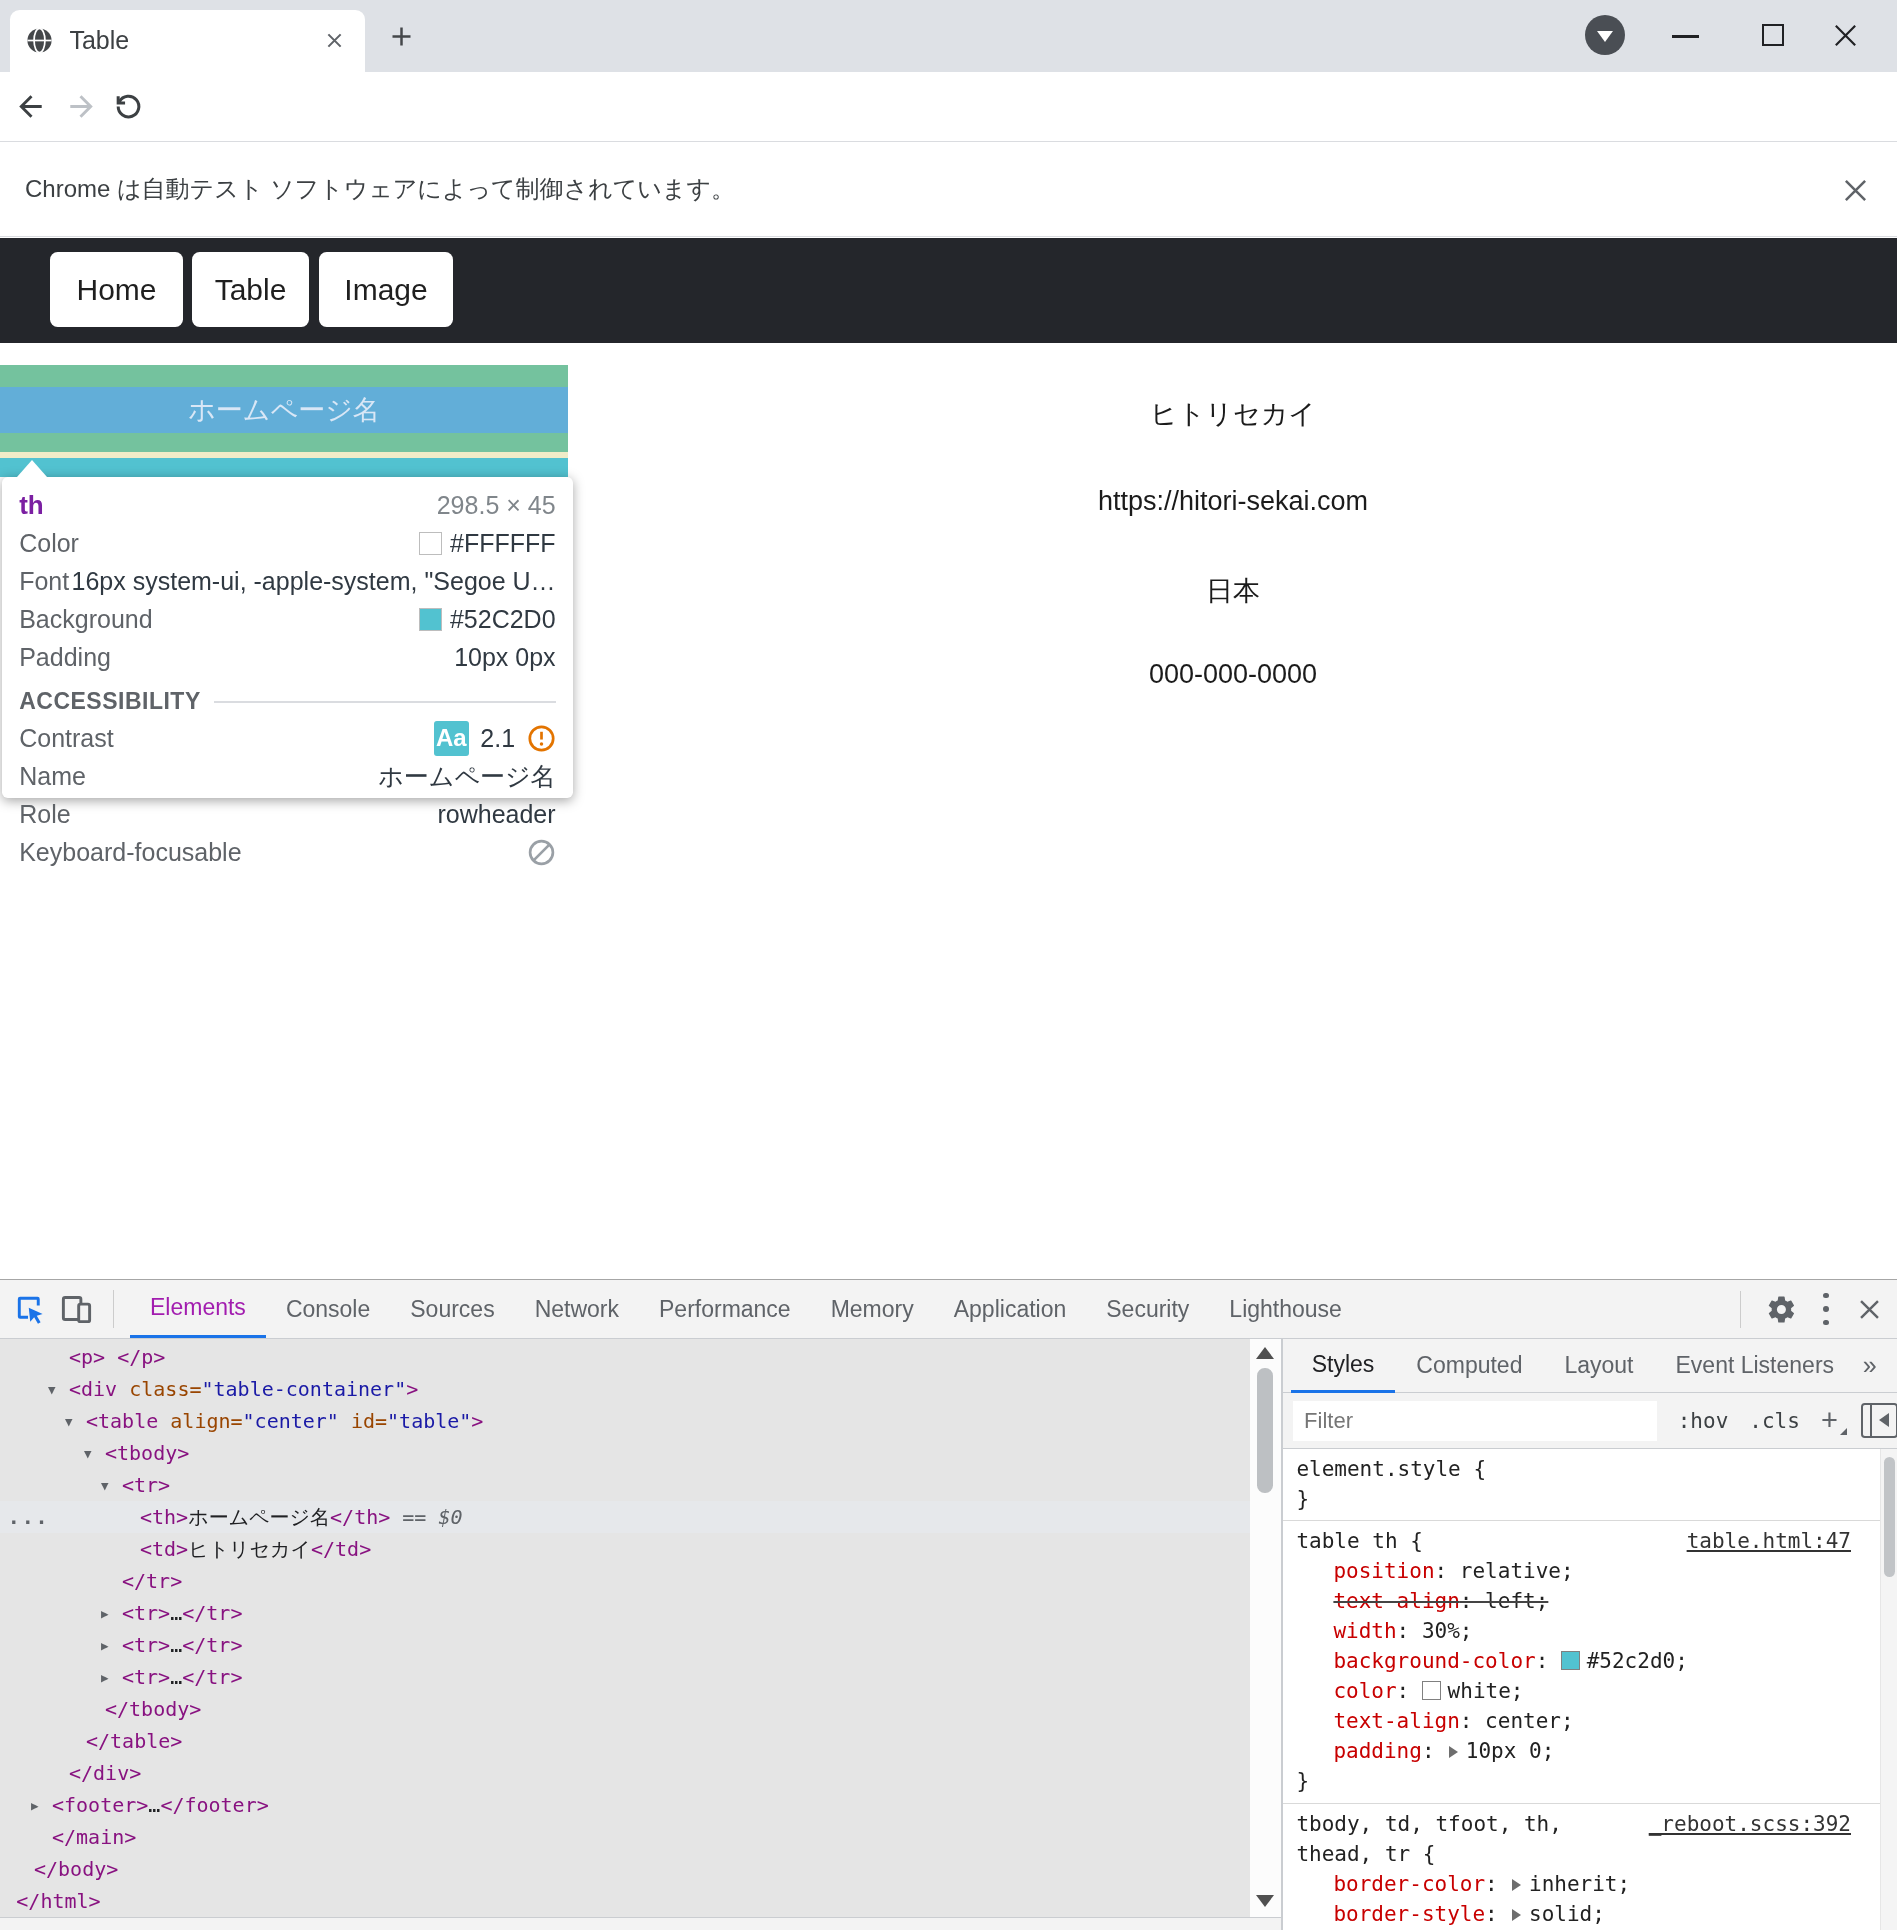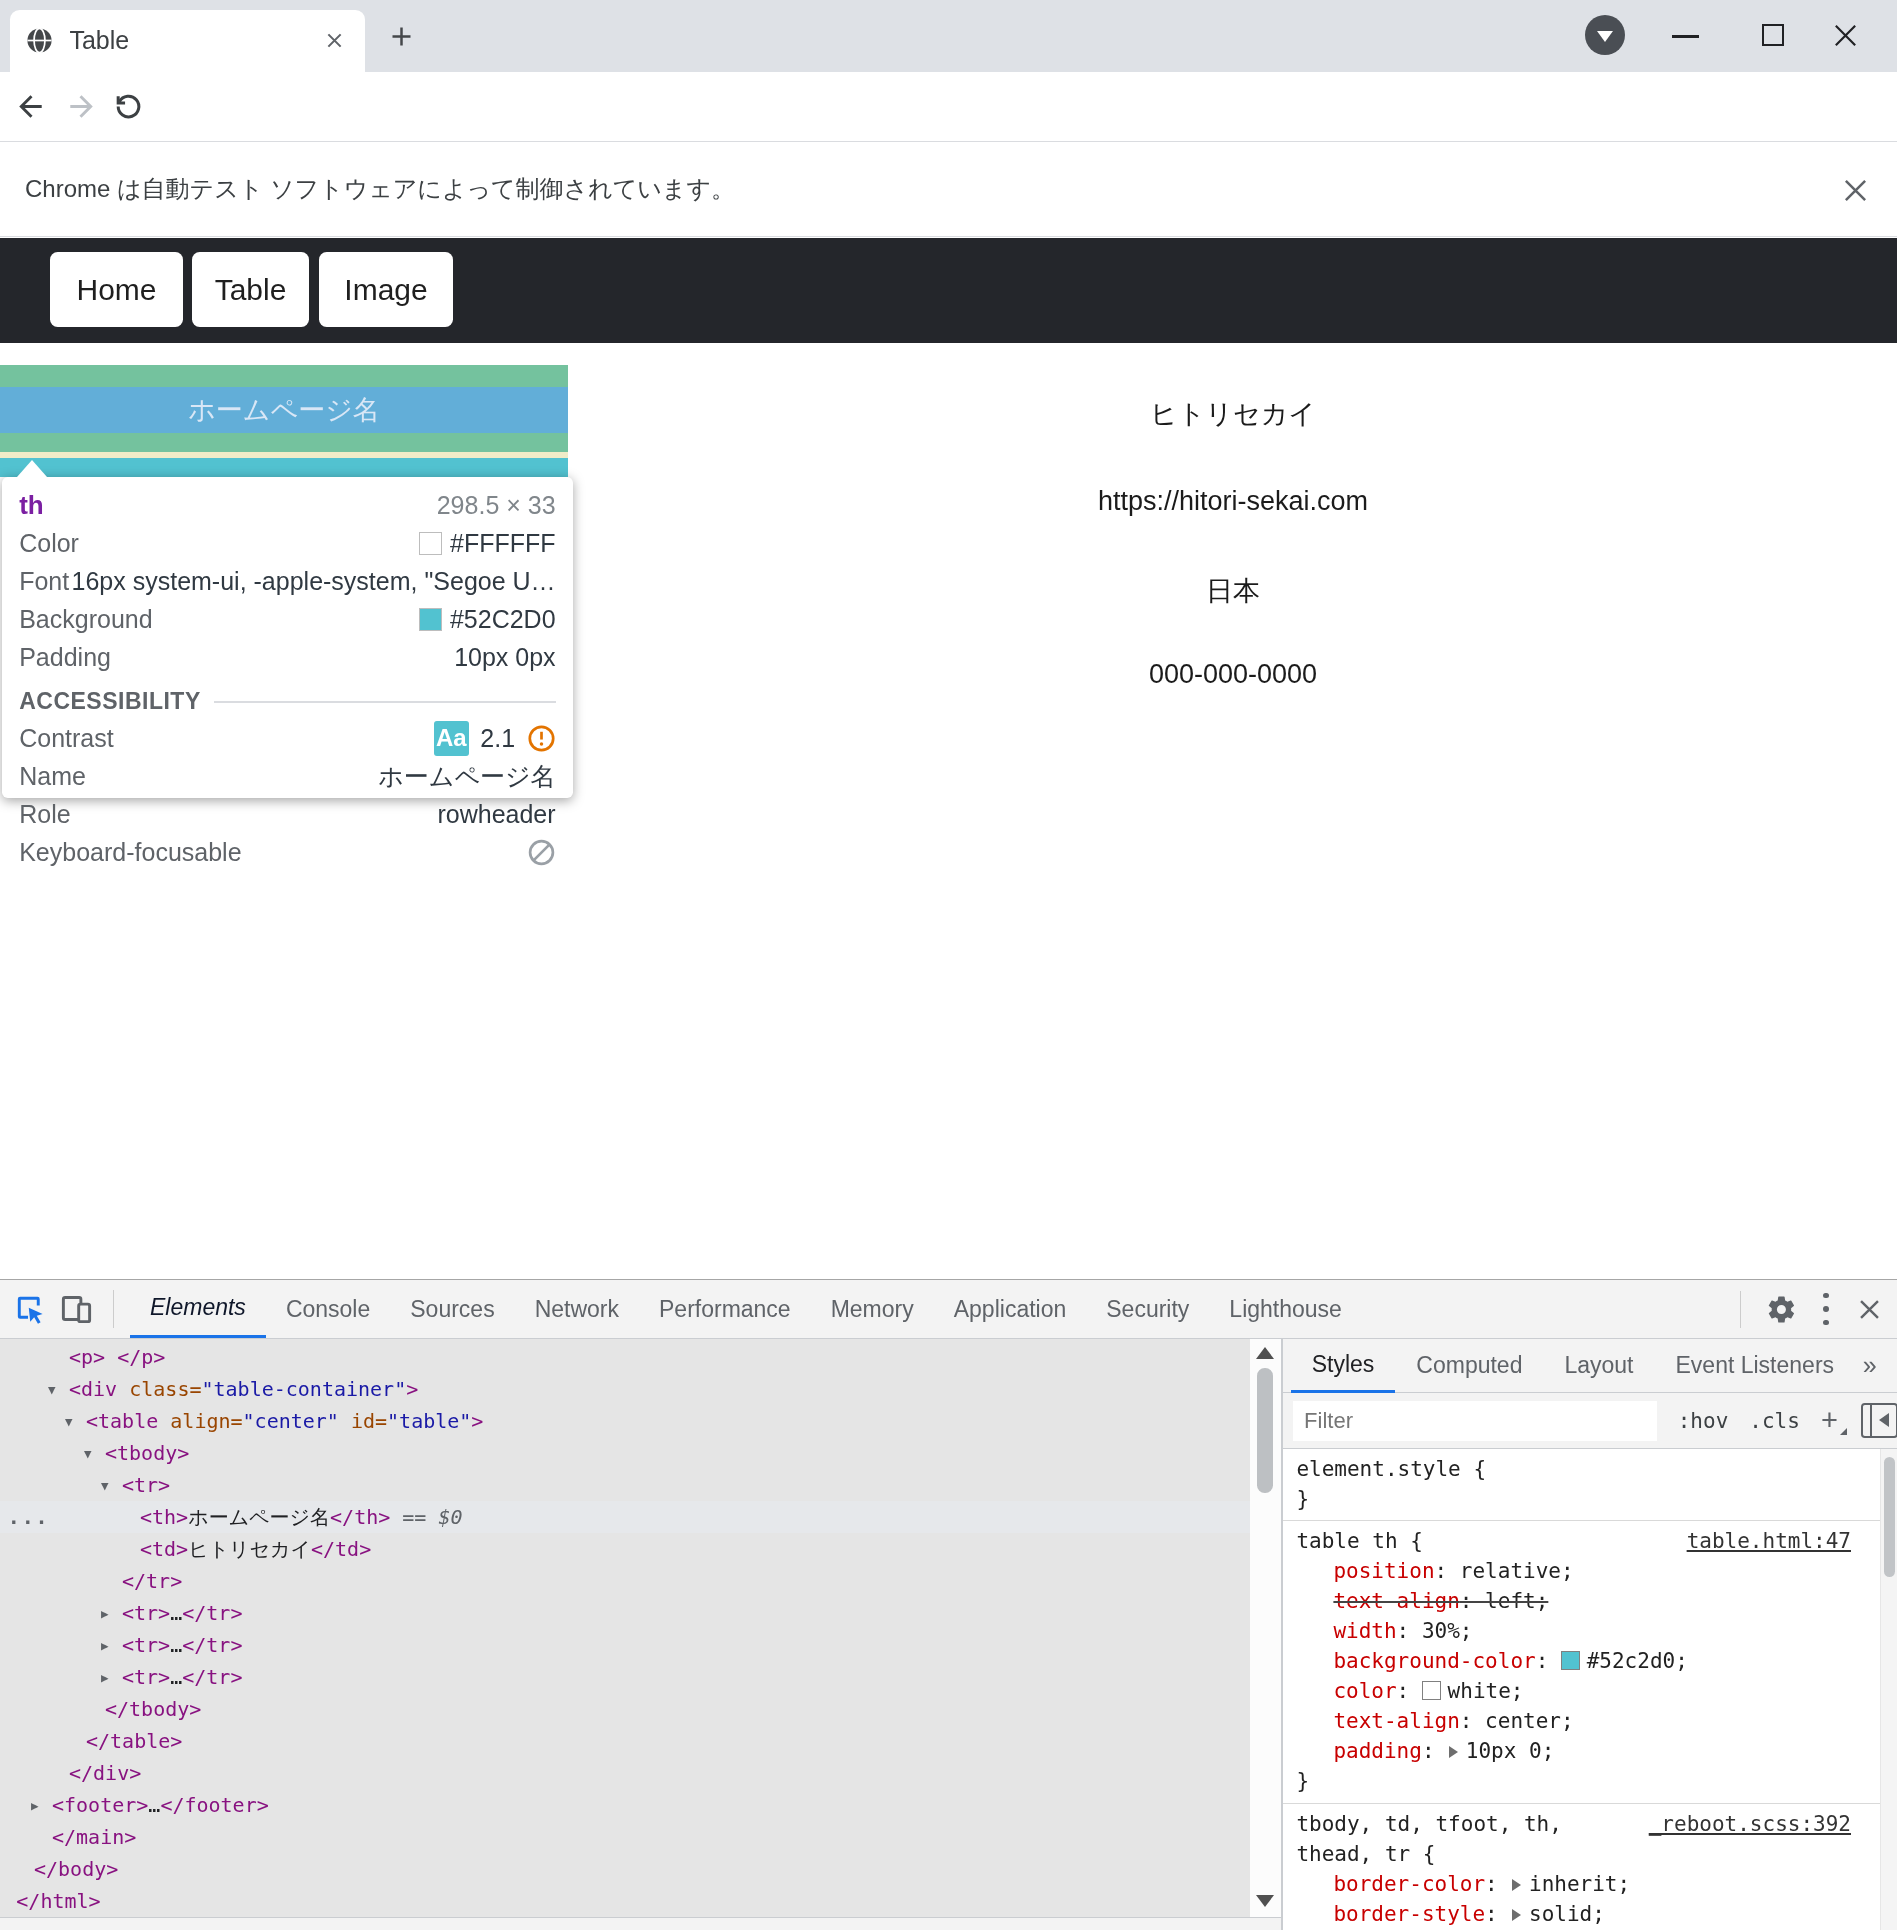--- a/index.html
+++ b/index.html
@@ -59,21 +59,21 @@
   .acc-head i { flex:1; height:1.9px; background:#DADCE0; margin-left:13.4px; }
   .aa-badge { width:35px; height:35px; background:#52C2D0; border-radius:2.9px; color:#fff; font-size:24px; font-weight:bold; display:flex; align-items:center; justify-content:center; margin-right:11.5px; }
   .contrast-num { margin-right:11.5px; }
 
   
   .devtools { position:absolute; left:0; top:1279px; width:1897px; height:652px; background:#fff; border-top:1px solid #A6A6A6; }
   .dt-toolbar { position:absolute; left:0; top:0; width:1897px; height:59px; background:#F3F3F3; border-bottom:1px solid #CACDD1; }
   .dt-vsep { position:absolute; left:113px; top:9.6px; width:1px; height:38px; background:#CCCCCC; }
   .dt-tabs { position:absolute; left:130px; top:0; height:58px; display:flex; }
   .dt-tab { padding:0 20px; height:58px; display:flex; align-items:center; font-size:23px; color:#5F6368; }
-  .dt-tab.active { color:#0f172a; border-bottom:3.8px solid #1A73E8;font-style:italic; }
+  .dt-tab.active { color:#a21caf; border-bottom:3.8px solid #1A73E8; }
   .dt-right { position:absolute; right:13.4px; top:0; height:58px; display:flex; align-items:center; gap:25px; }
   .dt-rsep { width:1px; height:37px; background:#CCCCCC; }
 
   
   .tree { position:absolute; left:0; top:59px; width:1250px; height:578px; overflow:hidden; font-family:"DejaVu Sans Mono", monospace; font-size:20px; padding-top:1.9px; background:#e5e5e5; }
   .trow2 { position:relative; height:32px; line-height:32px; white-space:nowrap; }
   .trow2.sel { background:#E6E8EB; }
   .arr { display:inline-block; width:21px; font-size:12.5px; color:#5F6368; vertical-align:middle; text-align:left; }
   .gut { position:absolute; left:7.7px; color:#5F6368; font-weight:bold; letter-spacing:1.9px; }
   .tk-t { color:#881280; } .tk-a { color:#994500; } .tk-v { color:#1A1AA6; }
@@ -219,21 +219,21 @@
 
 <div class="cell" style="top:396px;">ヒトリセカイ</div>
 <div class="cell" style="top:486px;">https://hitori-sekai.com</div>
 <div class="cell" style="top:573px;">日本</div>
 <div class="cell" style="top:659px;">000-000-0000</div>
 
 <div class="tip">
   <div class="tip-arrow"></div>
   <div class="trow">
     <span class="tag-name">th</span>
-    <span class="dim">298.5 × 33</span>
+    <span class="dim">298.5 × 45</span>
   </div>
   <div class="trow">
     <span class="lab">Color</span>
     <span class="val">
         <span class="swatch" style="background:#fff;"></span>
         <span>#FFFFFF</span>
       </span>
   </div>
   <div class="trow">
     <span class="lab">Font</span>

